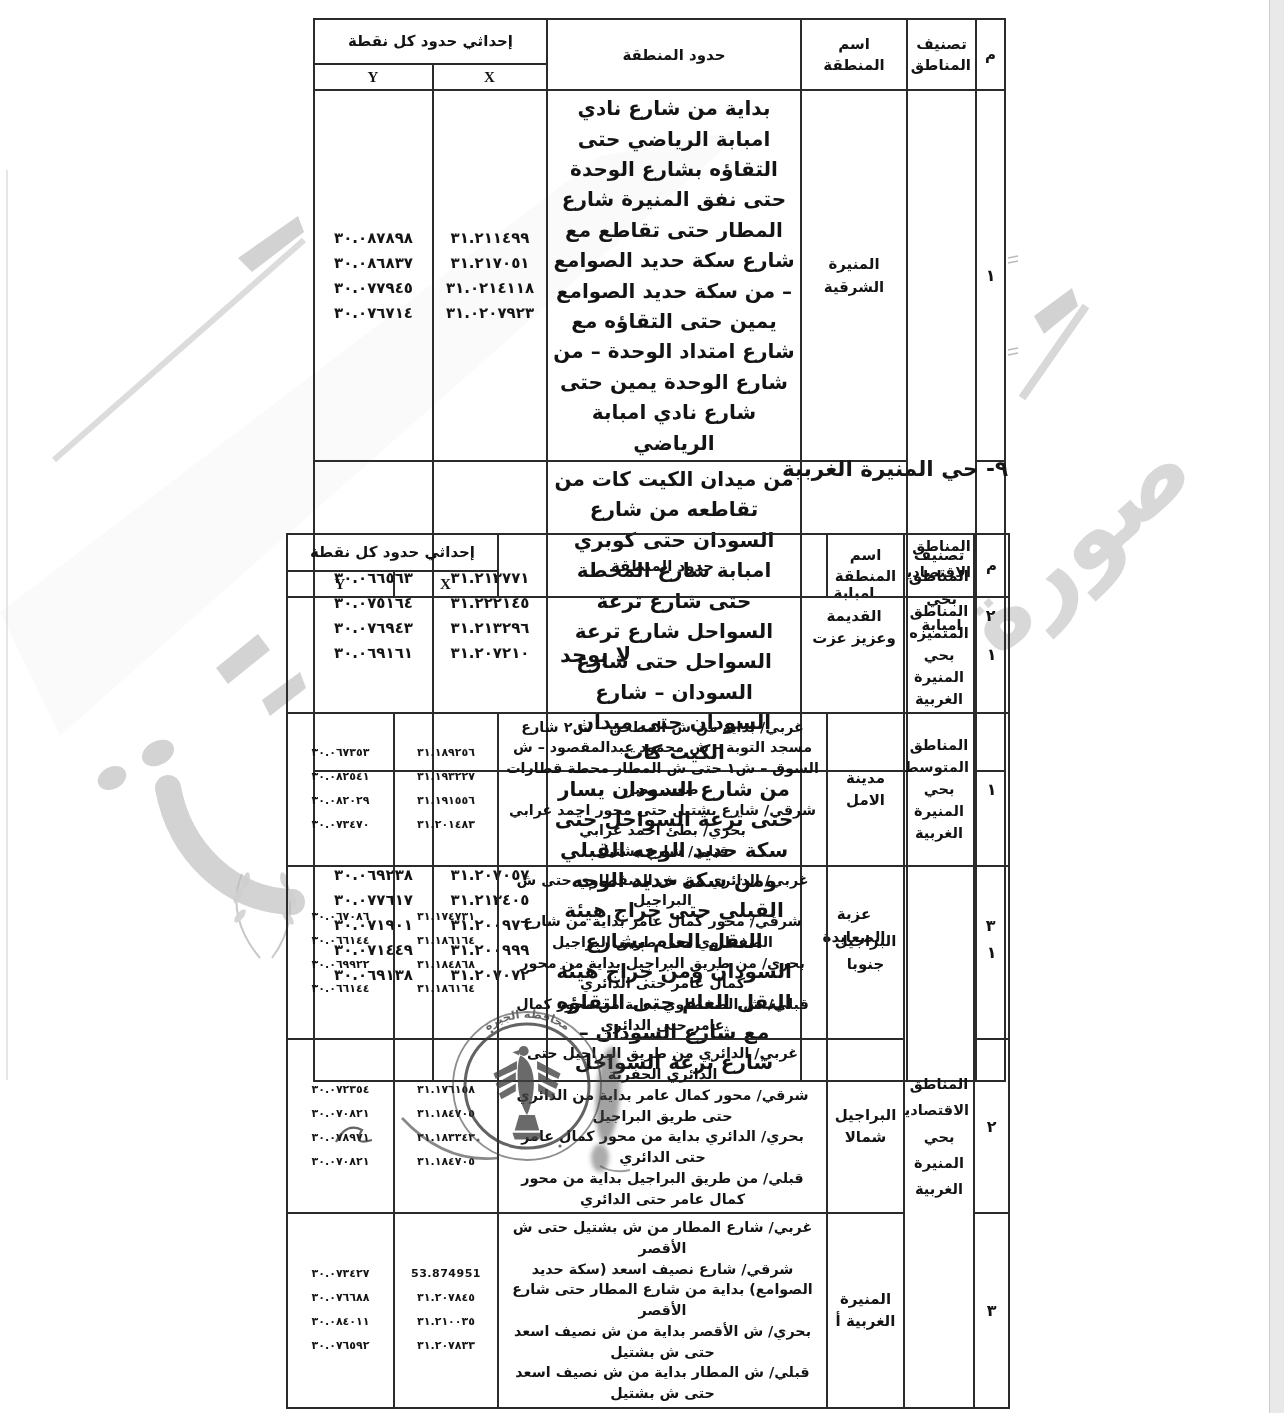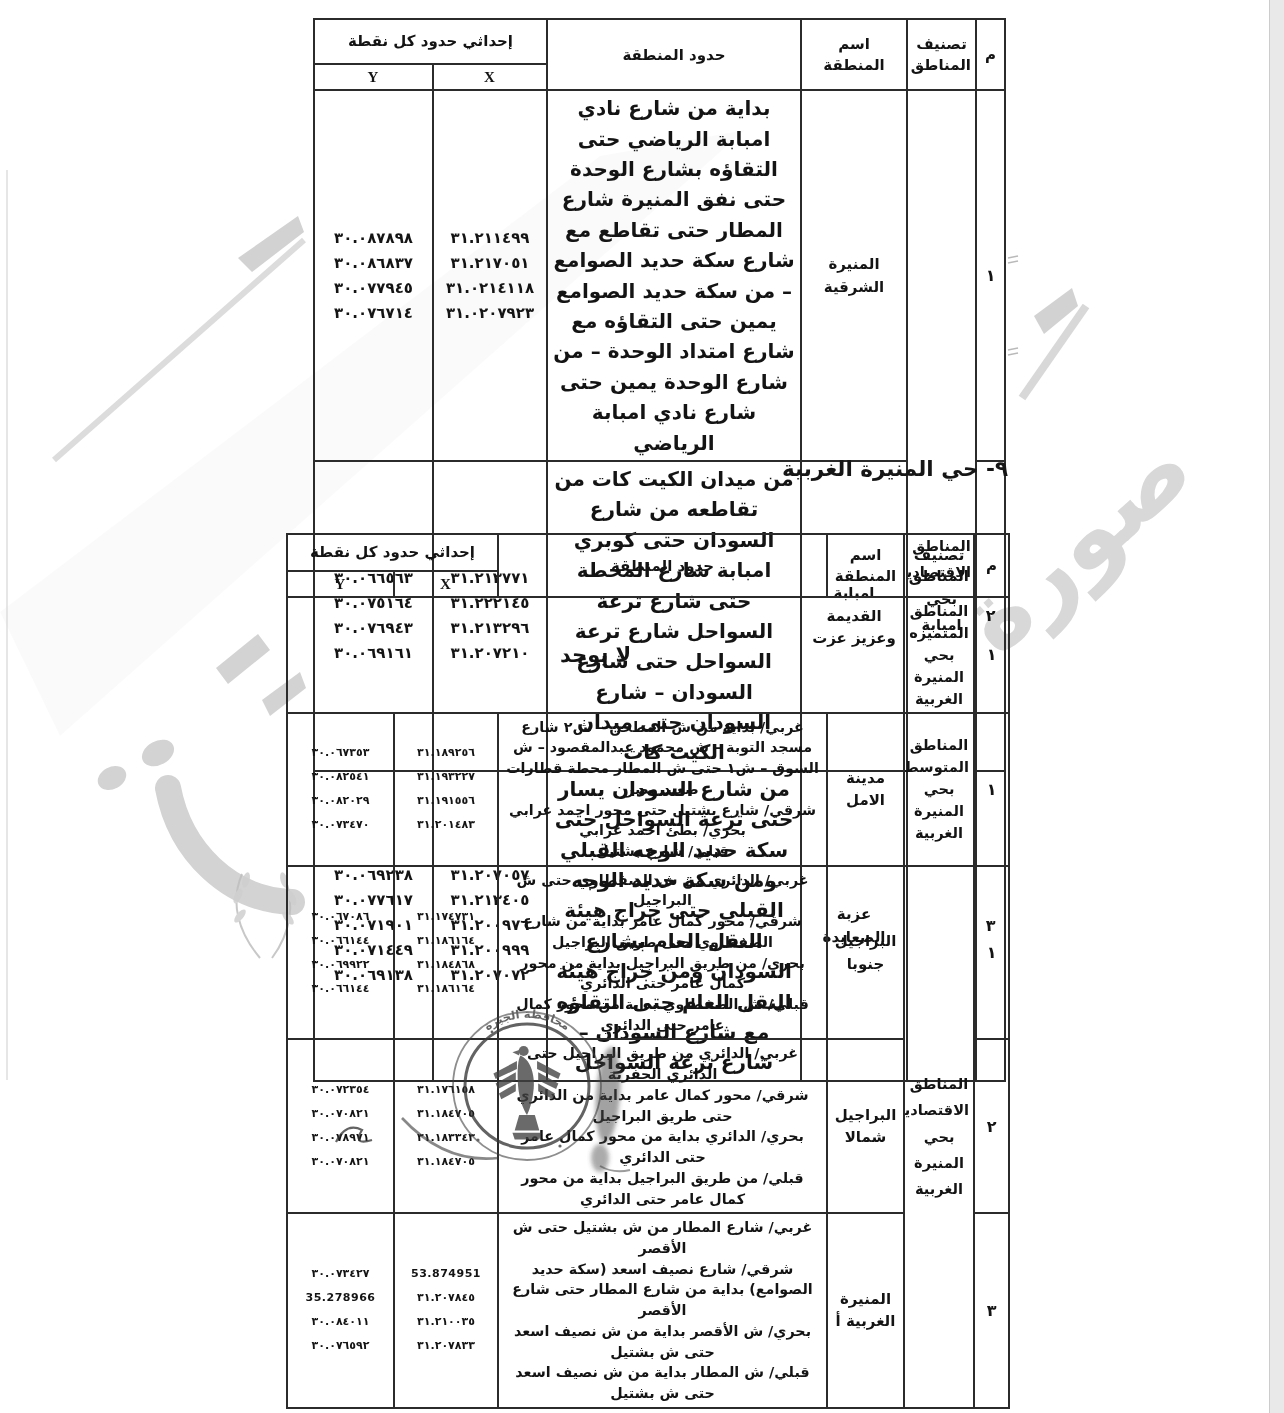--- a/index.html
+++ b/index.html
@@ -274,21 +274,21 @@
           <div>قبلي/ ش المطار بداية من ش نصيف اسعد حتى ش بشتيل</div>
         </td>
         <td class="coords-cell">
           <div class="cv">53.874951</div>
           <div class="cv">٣١.٢٠٧٨٤٥</div>
           <div class="cv">٣١.٢١٠٠٣٥</div>
           <div class="cv">٣١.٢٠٧٨٣٣</div>
         </td>
         <td class="coords-cell">
           <div class="cv">٣٠.٠٧٣٤٢٧</div>
-          <div class="cv">35.278966</div>
+          <div class="cv">٣٠.٠٧٦٦٨٨</div>
           <div class="cv">٣٠.٠٨٤٠١١</div>
           <div class="cv">٣٠.٠٧٦٥٩٢</div>
         </td>
       </tr>
     </tbody>
   </table>
 
   <svg id="fg-layer" class="layer" width="1284" height="1413" viewBox="0 0 1284 1413">
     <defs>
       <filter id="blur2">

